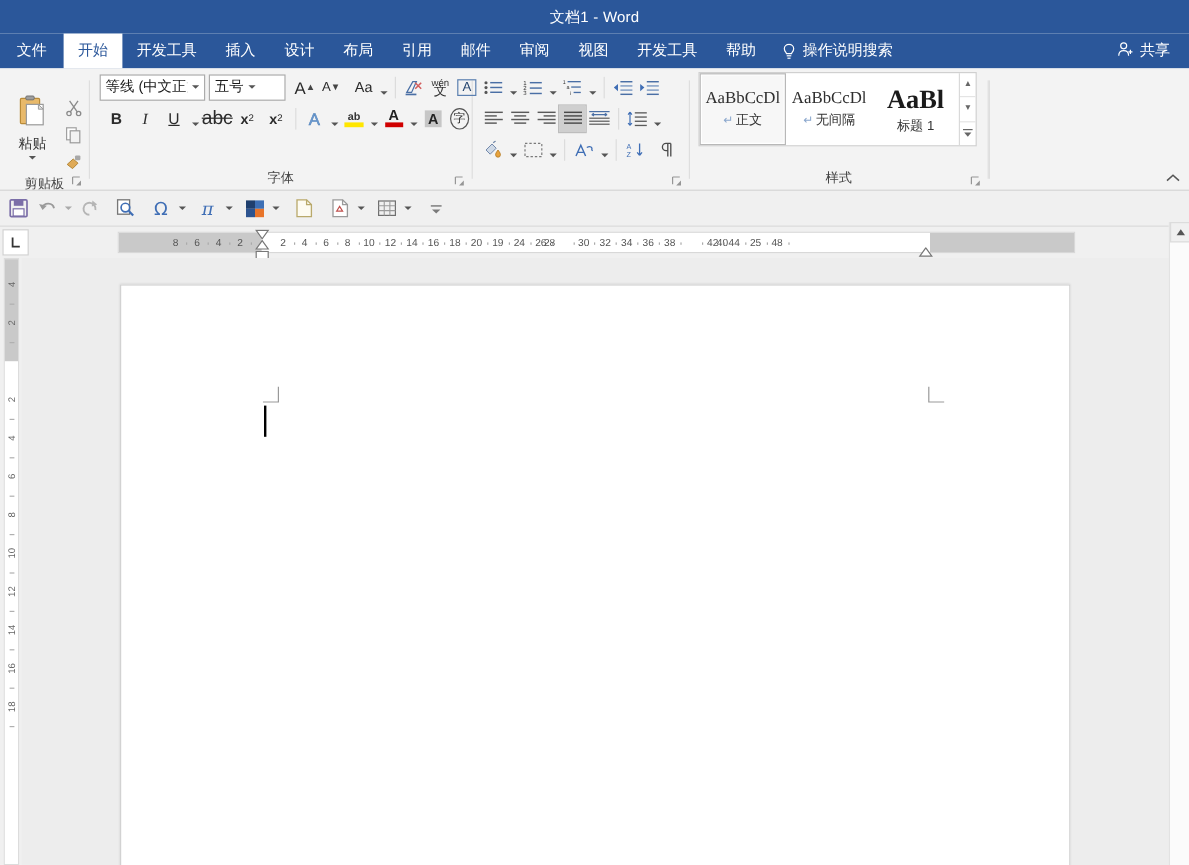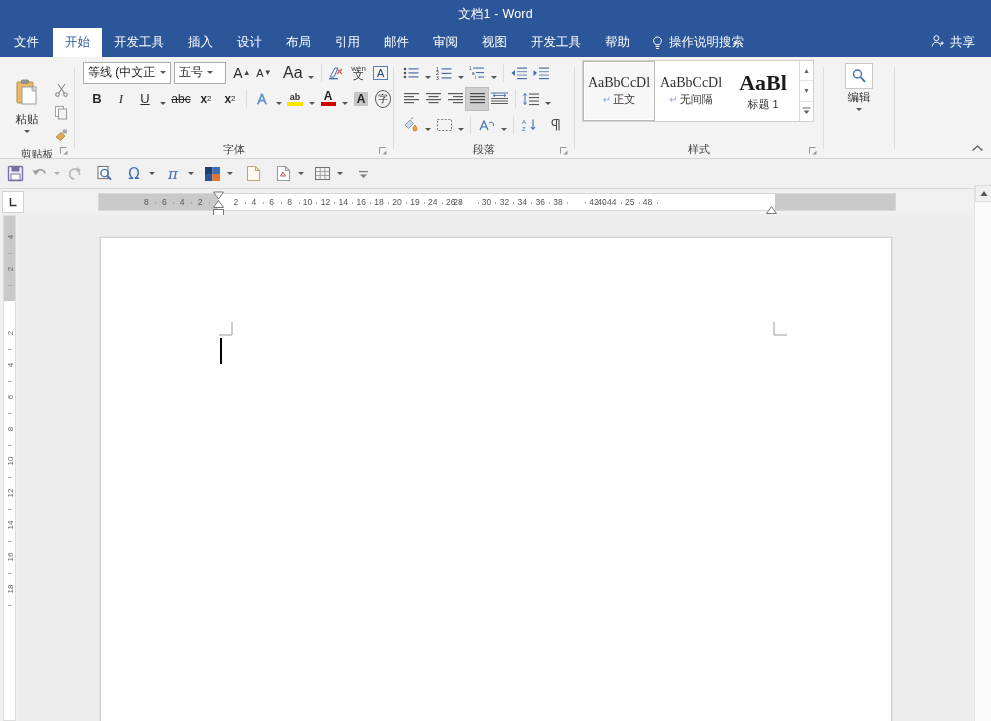--- a/index.html
+++ b/index.html
@@ -93,21 +93,21 @@
   .combo {
     height:22px; border:1px solid #ababab; background:#fff; display:flex; align-items:center;
     font-size:12px; color:#1a1a1a; padding-left:4px; cursor:text; position:relative;
   }
   .combo .cv { overflow:hidden; white-space:nowrap; }
   .combo .cb {
     width:14px; height:20px; display:flex; align-items:center; justify-content:center;
     border-left:0px; flex:0 0 14px; cursor:pointer;
   }
   .font-name { width:88px; }
-  .font-size { width:52px; margin-left:3px; }
+  .font-size { width:64px; margin-left:3px; }
   .ribbon-btn {
     height:22px; min-width:22px; display:flex; align-items:center; justify-content:center;
     cursor:pointer; color:#2b2b2b; font-size:12.5px; padding:0 2px;
   }
   .ribbon-btn.wide { padding:0 3px; }
   .vdiv { width:1px; height:18px; background:#dcdcdc; margin:0 4px; }
   .ribbon-btn .sup { font-size:8px; vertical-align:super; }
   .ribbon-btn .sub { font-size:8px; vertical-align:sub; }
   .split-caret { width:11px;height:22px; display:flex;align-items:flex-end;justify-content:center;padding-bottom:5px; cursor:pointer;}
   .split-caret i { width:0;height:0;border-left:3.2px solid transparent;border-right:3.2px solid transparent;border-top:3.2px solid #555; display:block;}
@@ -306,21 +306,21 @@
           </div>
           <div class="ribbon-btn" style="margin-left:5px">
             <span style="font-size:14px">A</span>
               <span style="font-size:8px;vertical-align:super;color:#444">▲</span>
           </div>
           <div class="ribbon-btn">
             <span style="font-size:11px">A</span>
               <span style="font-size:8px;vertical-align:super;color:#444">▼</span>
           </div>
           <div class="ribbon-btn wide" style="margin-left:5px">
-            <span style="font-size:16px">Aa</span>
+            <span style="font-size:12px">Aa</span>
           </div>
           <span class="split-caret">
               <i></i>
             </span>
           <div class="vdiv"></div>
           <div class="ribbon-btn">
             <svg width="17" height="16" viewBox="0 0 17 16">
                 <path d="M2 12 L7 3 L10 3 L6 12 Z" fill="none" stroke="#4a6fa5" stroke-width="1"></path>
                 <path d="M9 4 L14 9 M14 4 L9 9" stroke="#d35f5f" stroke-width="1.3"></path>
                 <rect x="1" y="13" width="9" height="1.4" fill="#4a6fa5"></rect>
@@ -343,21 +343,21 @@
           <div class="ribbon-btn" style="width:24px">
             <i style="font-size:13px;font-family:'Liberation Serif',serif">I</i>
           </div>
           <div class="ribbon-btn" style="width:24px">
             <u style="font-size:13px">U</u>
           </div>
           <span class="split-caret">
               <i></i>
             </span>
           <div class="ribbon-btn" style="width:26px">
-            <span style="font-size:12px;text-decoration:line-through">abc</span>
+            <span style="font-size:16px;text-decoration:line-through">abc</span>
           </div>
           <div class="ribbon-btn" style="width:24px">
             <span style="font-size:12px;font-weight:bold">x</span>
               <span class="sub">2</span>
           </div>
           <div class="ribbon-btn" style="width:24px">
             <span style="font-size:12px;font-weight:bold">x</span>
               <span class="sup">2</span>
           </div>
           <div class="vdiv"></div>
@@ -560,21 +560,20 @@
               </svg>
           </div>
           <div class="ribbon-btn" style="margin-left:4px">
             <svg width="15" height="14" viewBox="0 0 15 14">
                 <path d="M11 1.5 h-4 a3 3 0 0 0 0 6 h1.5" stroke="#4a4a4a" stroke-width="1.1" fill="none"></path>
                 <path d="M8.5 1.5 v11 M11 1.5 v11" stroke="#4a4a4a" stroke-width="1.1"></path>
               </svg>
           </div>
         </div>
       </div>
-      <div class="group-label">段落</div>
       <div class="dlg-launcher">
         <svg width="11" height="11" viewBox="0 0 11 11">
             <path d="M1.5 1.5 h6 M1.5 1.5 v6" stroke="#777" stroke-width="1" fill="none"></path>
             <path d="M8.5 8.5 L4.5 8.5 L8.5 4.5 Z" fill="#777"></path>
           </svg>
       </div>
     </div>
     <div class="group-divider"></div>
 
     <div class="group g-styles">
@@ -611,35 +610,20 @@
       <div class="group-label">样式</div>
       <div class="dlg-launcher">
         <svg width="11" height="11" viewBox="0 0 11 11">
             <path d="M1.5 1.5 h6 M1.5 1.5 v6" stroke="#777" stroke-width="1" fill="none"></path>
             <path d="M8.5 8.5 L4.5 8.5 L8.5 4.5 Z" fill="#777"></path>
           </svg>
       </div>
     </div>
     <div class="group-divider"></div>
 
-    <div class="group g-edit">
-      <div class="group-body">
-        <div class="edit-big">
-          <span class="edit-icon-box">
-            <svg width="16" height="16" viewBox="0 0 16 16">
-                <circle cx="6.5" cy="6" r="4" fill="none" stroke="#3f6eb5" stroke-width="1.4"></circle>
-                <path d="M9.6 9.2 L14 13.8" stroke="#3f6eb5" stroke-width="1.8"></path>
-              </svg>
-          </span>
-          <span class="paste-label">编辑</span>
-          <span class="caret-dn"></span>
-        </div>
-      </div>
-      <div class="group-label"></div>
-    </div>
     <div class="group-divider"></div>
 
     <div class="ribbon-collapse">
       <svg width="13" height="9" viewBox="0 0 13 9">
           <path d="M1.5 6.5 L6.5 2 L11.5 6.5" stroke="#555" stroke-width="1.3" fill="none"></path>
         </svg>
     </div>
   </div>
 
   <div class="toolbar2">

